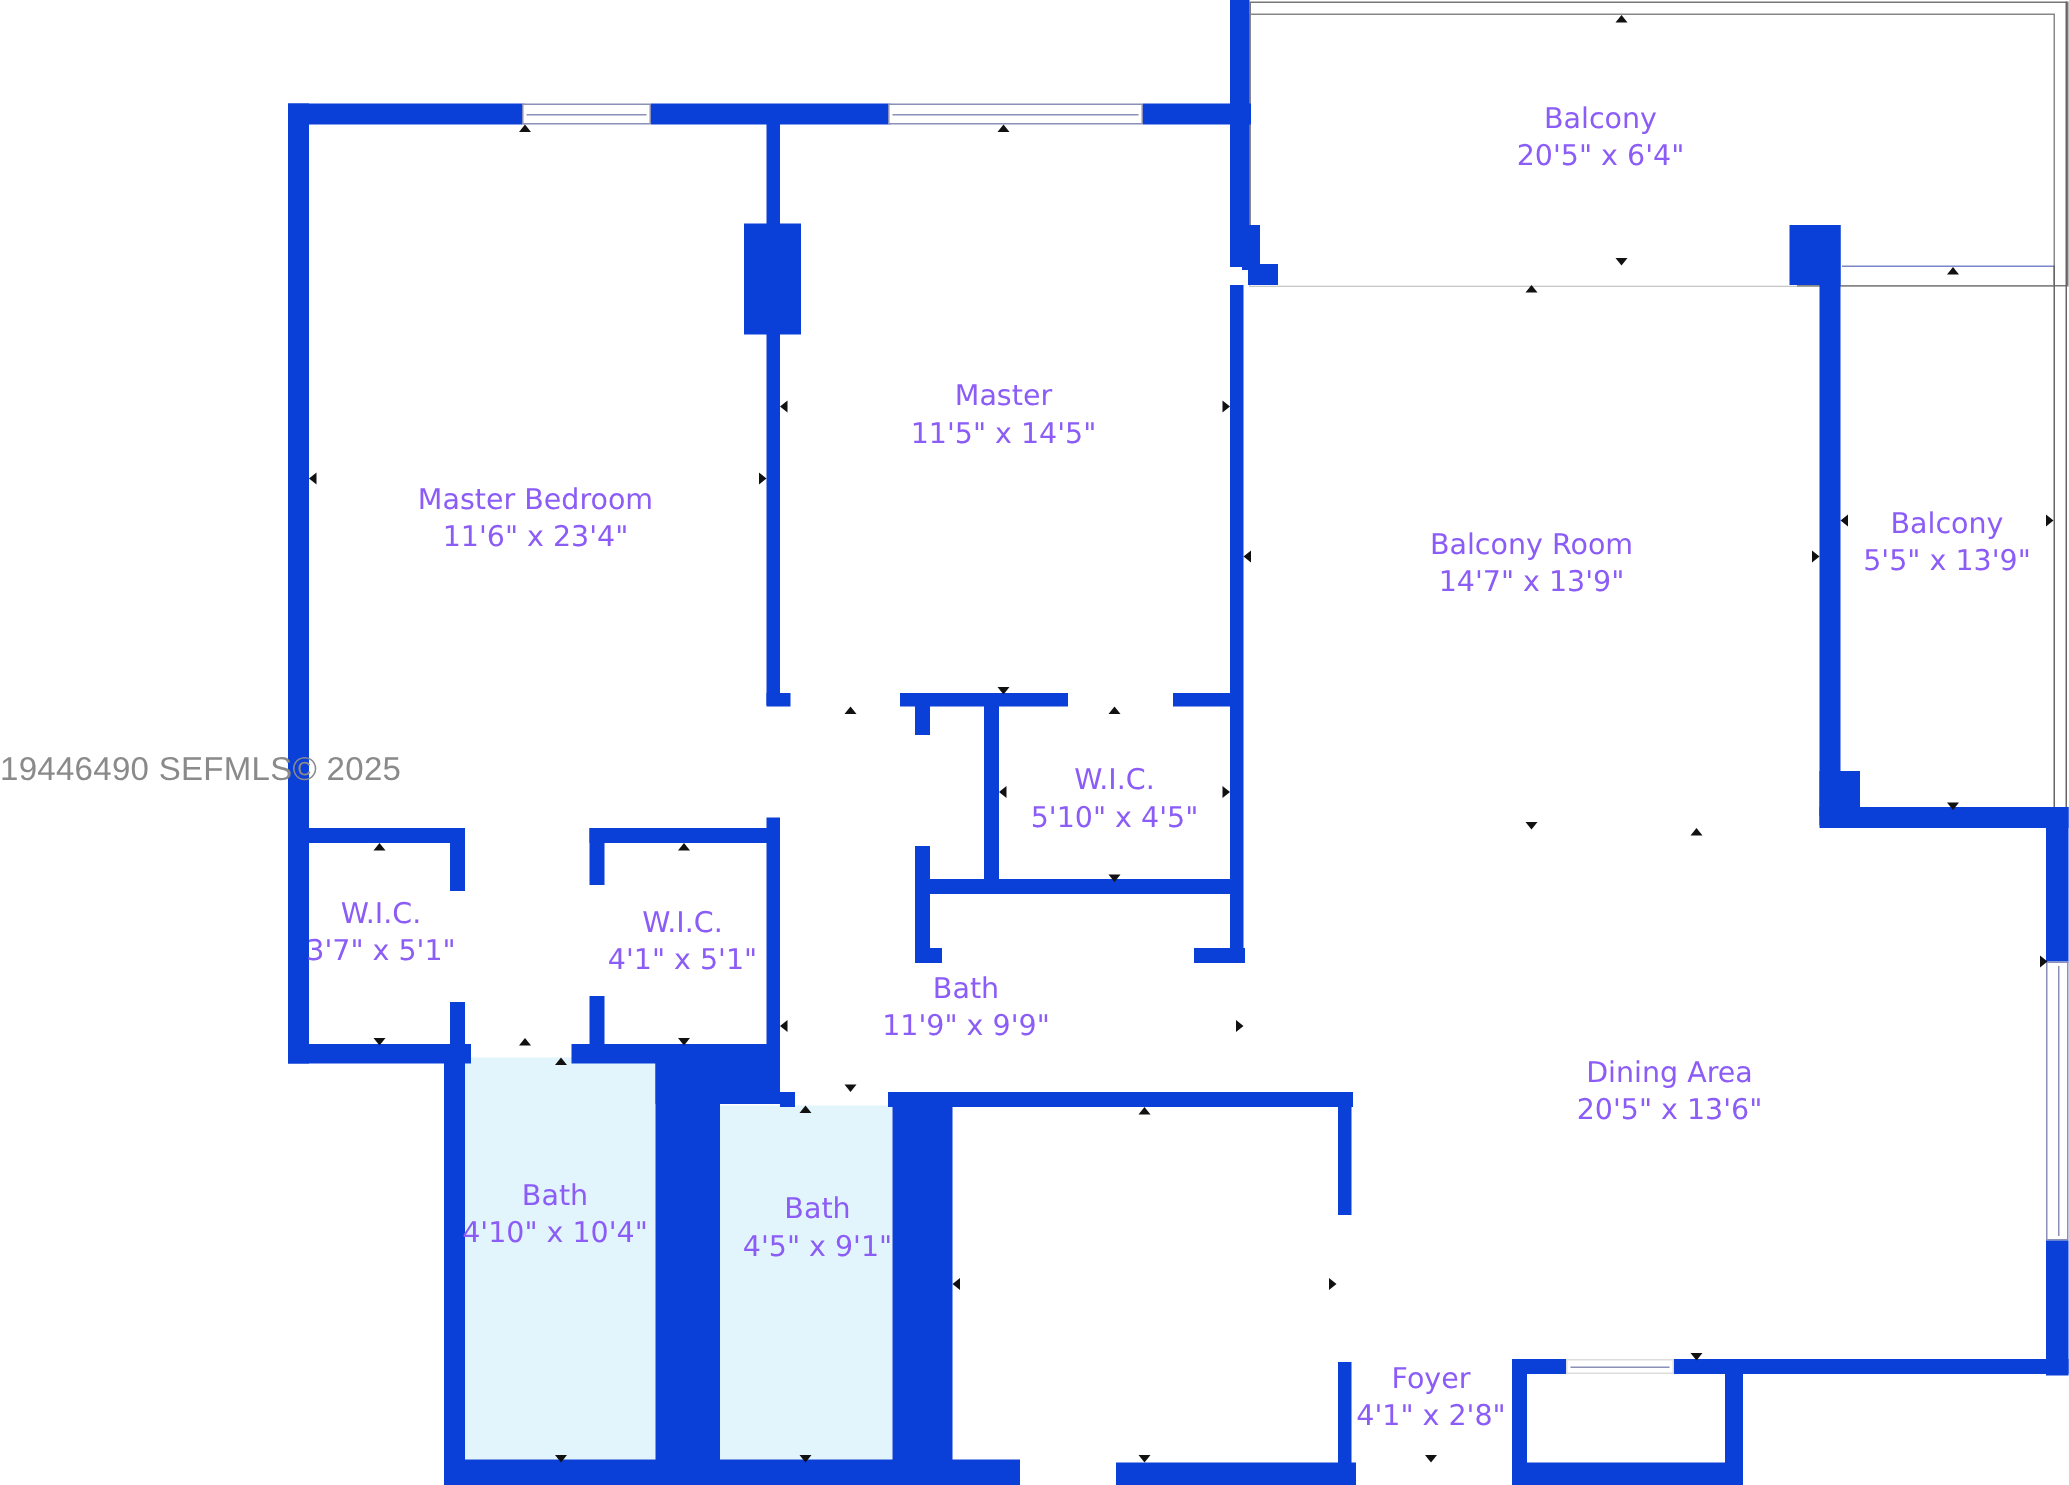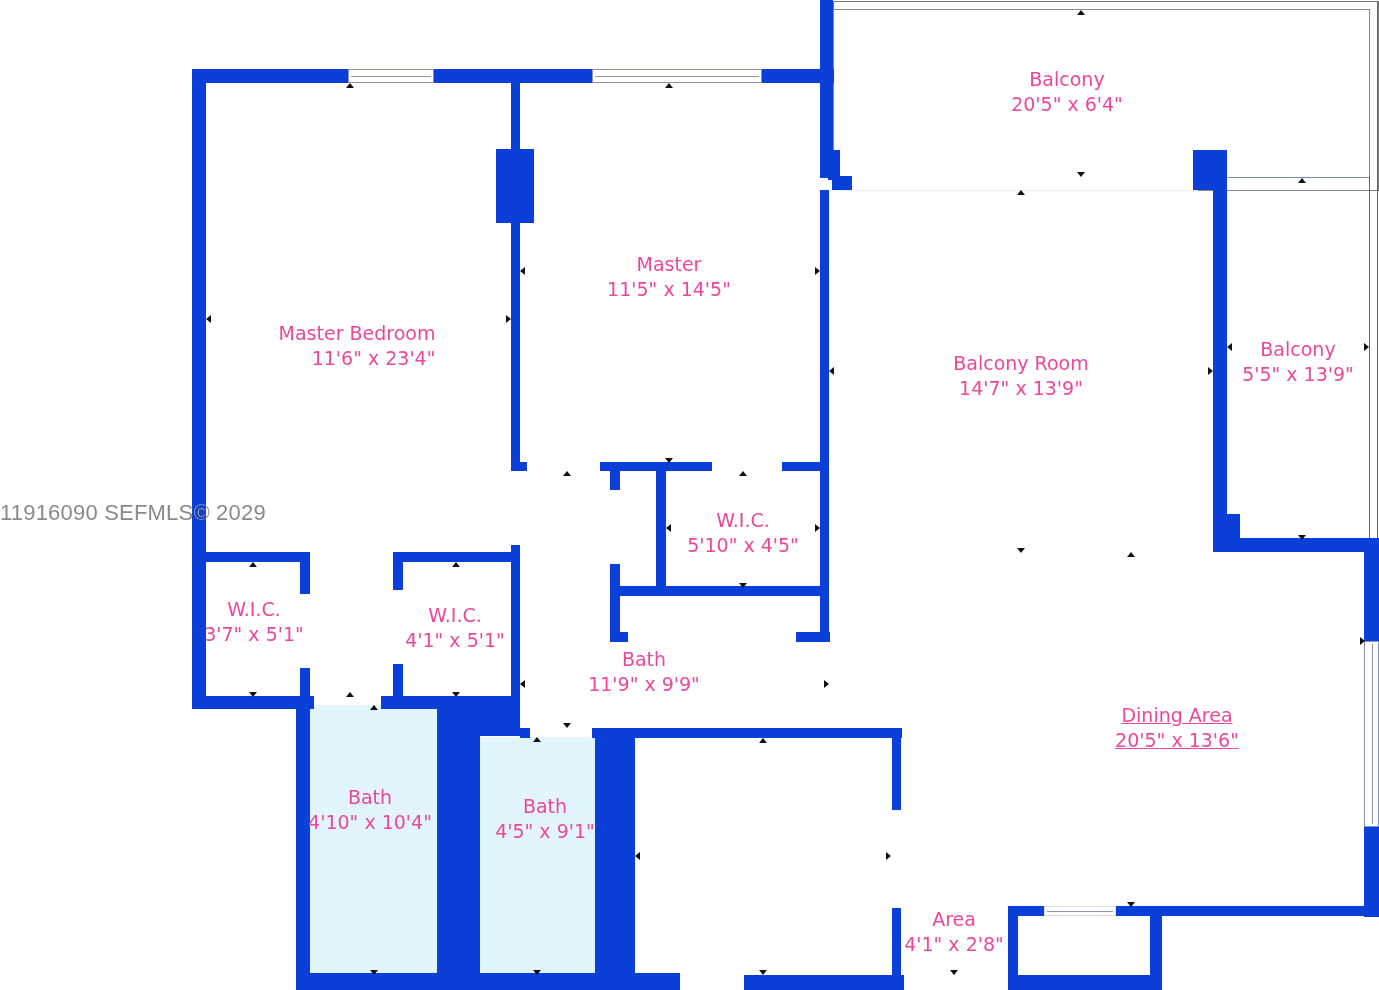--- a/index.html
+++ b/index.html
@@ -5,21 +5,21 @@
   html, body { margin:0; padding:0; background:#ffffff; }
   body { width:1379px; height:990px; position:relative; overflow:hidden; font-family:"DejaVu Sans", sans-serif; }
   .plan { position:absolute; left:0; top:0; width:1379px; height:990px; }
   .w { position:absolute; background:#0a3fd8; }
   .bathfill { position:absolute; background:#e2f4fc; }
   .outline { position:absolute; border:1px solid #777; box-sizing:border-box; }
   .thinline { position:absolute; background:#7a86c8; }
   .window { position:absolute; background:#ffffff; border:1px solid #8a90b8; box-sizing:border-box; }
   .window::after { content:""; position:absolute; left:2px; right:2px; top:50%; height:0; border-top:1px solid #8a90b8; }
   .window.v::after { top:2px; bottom:2px; left:50%; right:auto; width:0; height:auto; border-top:none; border-left:1px solid #8a90b8; }
-  .label { position:absolute; text-align:center; color:#ec4899; font-size:19px; line-height:25px; transform:translateX(-50%); white-space:nowrap; }
+  .label { position:absolute; text-align:center; color:#8b5cf6; font-size:19px; line-height:25px; transform:translateX(-50%); white-space:nowrap; }
   .watermark { position:absolute; left:0; top:500px; font-family:"Liberation Sans", sans-serif; font-size:22px; color:#8a8a8a; letter-spacing:0.2px; white-space:nowrap; }
   .tri { position:absolute; width:0; height:0; }
   .tri.up { border-left:4px solid transparent; border-right:4px solid transparent; border-bottom:5px solid #111; }
   .tri.down { border-left:4px solid transparent; border-right:4px solid transparent; border-top:5px solid #111; }
   .tri.left { border-top:4px solid transparent; border-bottom:4px solid transparent; border-right:5px solid #111; }
   .tri.right { border-top:4px solid transparent; border-bottom:4px solid transparent; border-left:5px solid #111; }
 </style>
 </head>
 <body>
 
@@ -136,21 +136,21 @@
   <div class="tri left" style="left:635px;top:852px;"></div>
   <div class="tri right" style="left:886px;top:852px;"></div>
   <div class="tri down" style="left:1127px;top:902px;"></div>
   <div class="tri right" style="left:1360px;top:637px;"></div>
   <div class="tri down" style="left:950px;top:970px;"></div>
 
   <div class="label" style="left:1067px;top:67px;">
     <div>Balcony</div>
     <div>20'5" x 6'4"</div>
   </div>
-  <div class="label" style="left:357px;top:321px;text-align:right;">
+  <div class="label" style="left:357px;top:321px;">
     <div>Master Bedroom</div>
     <div>11'6" x 23'4"</div>
   </div>
   <div class="label" style="left:669px;top:252px;">
     <div>Master</div>
     <div>11'5" x 14'5"</div>
   </div>
   <div class="label" style="left:1021px;top:351px;">
     <div>Balcony Room</div>
     <div>14'7" x 13'9"</div>
@@ -168,31 +168,31 @@
     <div>3'7" x 5'1"</div>
   </div>
   <div class="label" style="left:455px;top:603px;">
     <div>W.I.C.</div>
     <div>4'1" x 5'1"</div>
   </div>
   <div class="label" style="left:644px;top:647px;">
     <div>Bath</div>
     <div>11'9" x 9'9"</div>
   </div>
-  <div class="label" style="left:1177px;top:703px;text-decoration:underline;">
+  <div class="label" style="left:1113px;top:703px;">
     <div>Dining Area</div>
     <div>20'5" x 13'6"</div>
   </div>
   <div class="label" style="left:370px;top:785px;">
     <div>Bath</div>
     <div>4'10" x 10'4"</div>
   </div>
   <div class="label" style="left:545px;top:794px;">
     <div>Bath</div>
     <div>4'5" x 9'1"</div>
   </div>
   <div class="label" style="left:954px;top:907px;">
-    <div>Area</div>
+    <div>Foyer</div>
     <div>4'1" x 2'8"</div>
   </div>
 
-  <div class="watermark">11916090  SEFMLS© 2029</div>
+  <div class="watermark">19446490  SEFMLS© 2025</div>
 </div>
 
 </body></html>

